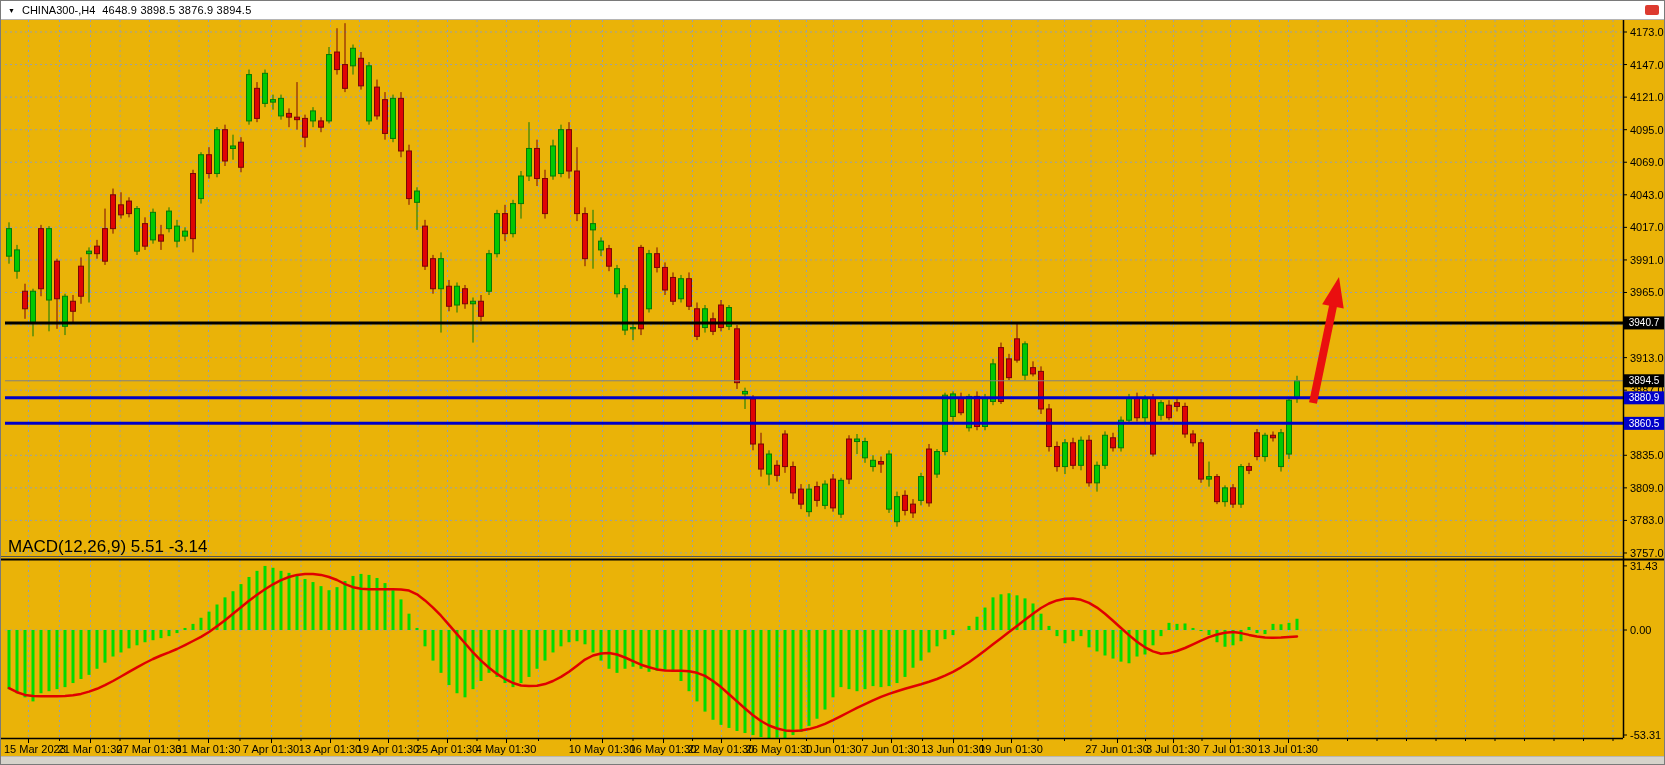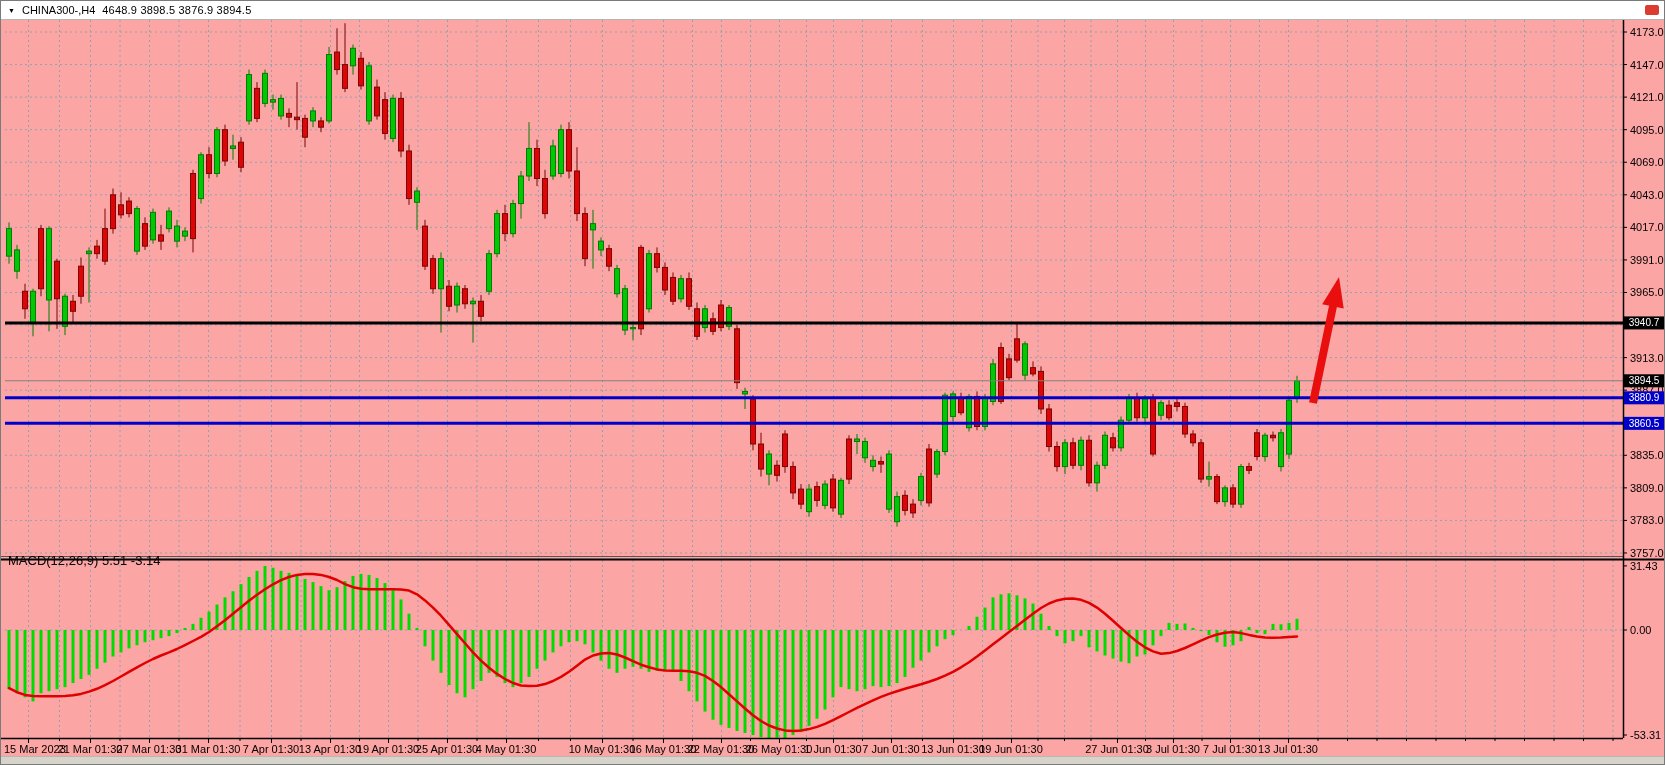--- a/index.html
+++ b/index.html
@@ -1,22 +1,22 @@
 <!DOCTYPE html>
 <html><head>
 <meta charset="utf-8">
 <style>
   html,body{margin:0;padding:0;background:#e8e8e8;font-family:"Liberation Sans",sans-serif;}
-  .window{position:relative;width:1663px;height:763px;border:1px solid #7a7a7a;background:#fca5a5;overflow:hidden;}
+  .window{position:relative;width:1663px;height:763px;border:1px solid #7a7a7a;background:#eab308;overflow:hidden;}
   .titlebar{position:absolute;top:0;left:0;right:0;height:18px;background:#ffffff;border-bottom:1px solid #b5b5b5;
             display:flex;align-items:center;gap:7px;padding-left:7px;z-index:3;font-size:11px;color:#000;}
   .tri{font-size:7px;line-height:1;color:#000;}
   .ohlc{letter-spacing:0.2px;}
   .corner{margin-left:auto;margin-right:5px;width:14px;height:10px;background:#dd3b30;border-radius:2px;}
-  .macd-label{position:absolute;left:7px;top:552px;z-index:3;font-size:13px;color:#000;white-space:nowrap;}
+  .macd-label{position:absolute;left:7px;top:536px;z-index:3;font-size:17px;color:#000;white-space:nowrap;}
   .bottomstrip{position:absolute;left:0;right:0;bottom:0;height:7px;background:#d6d3cb;border-top:1px solid #bab7af;z-index:3;}
   svg{position:absolute;top:0;left:0;z-index:1;}
   text{font-family:"Liberation Sans",sans-serif;}
   .axis-text{font-size:11px;fill:#000;}
   .tag-text{font-size:10px;fill:#fff;}
 </style>
 </head>
 <body>
 
 <div class="window">

